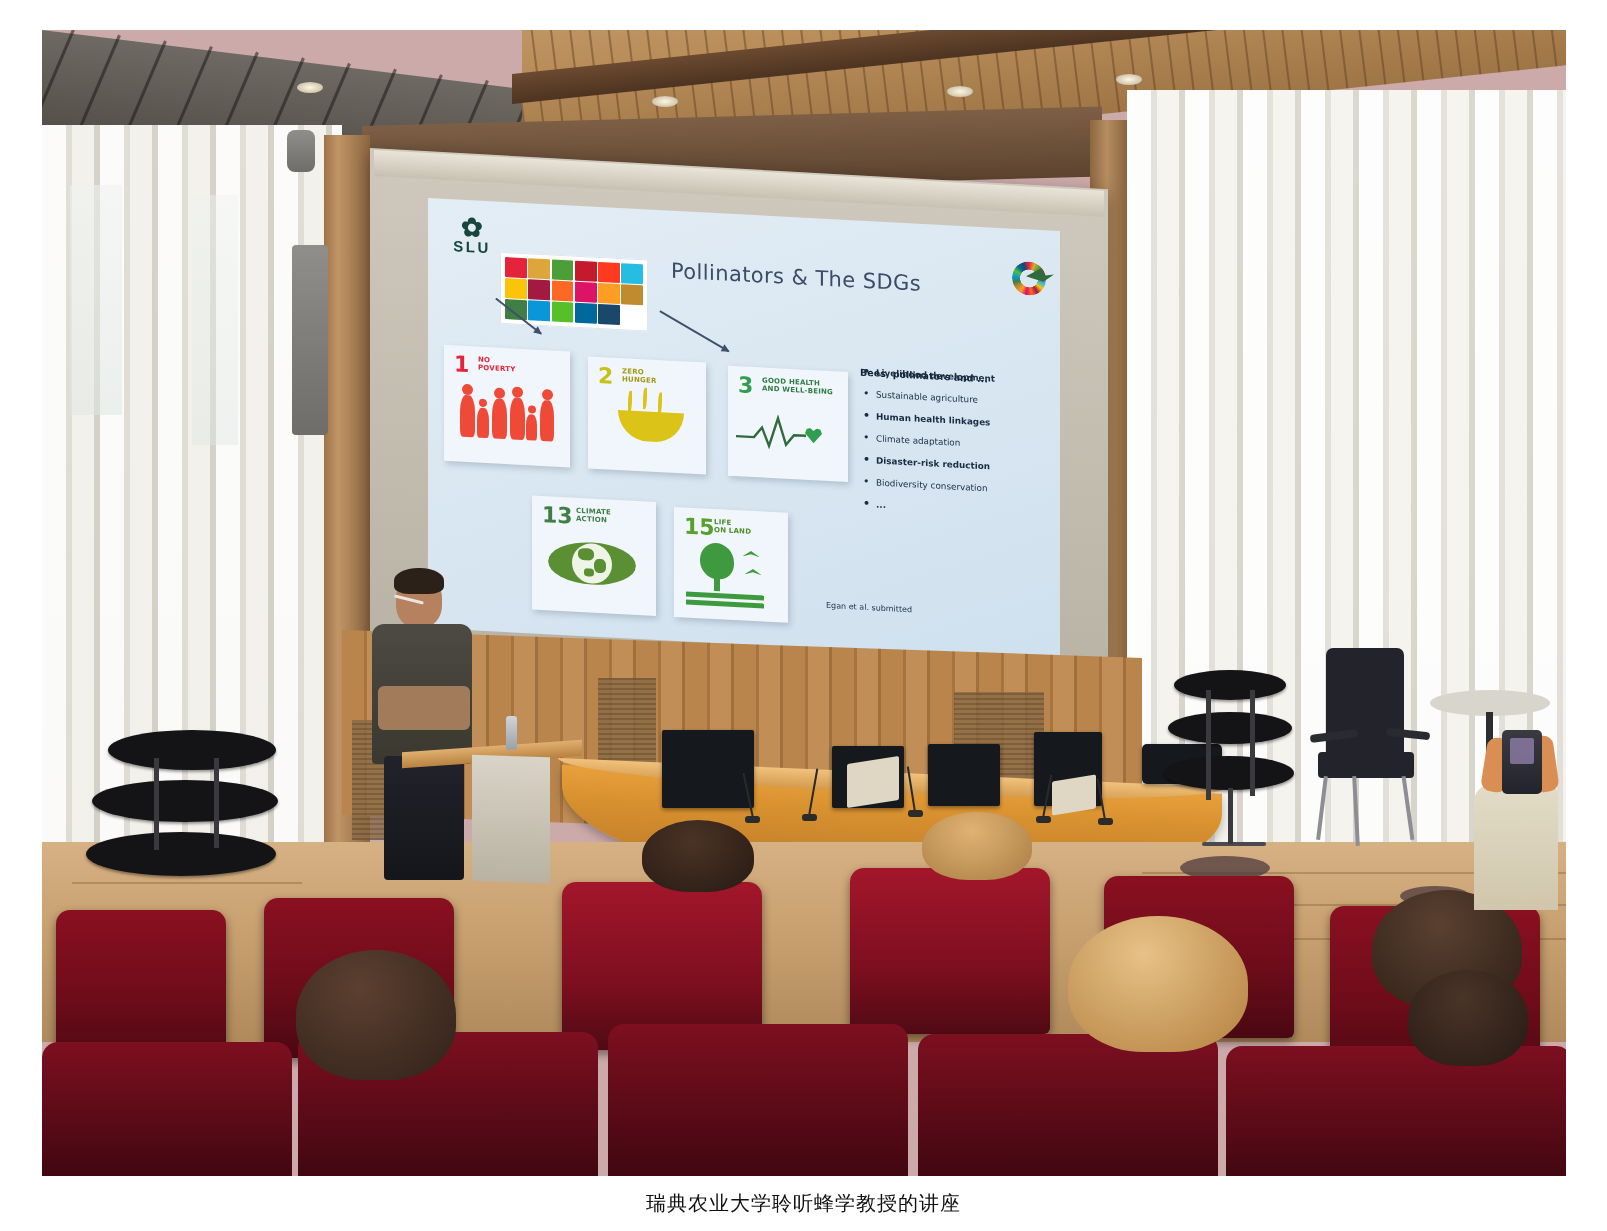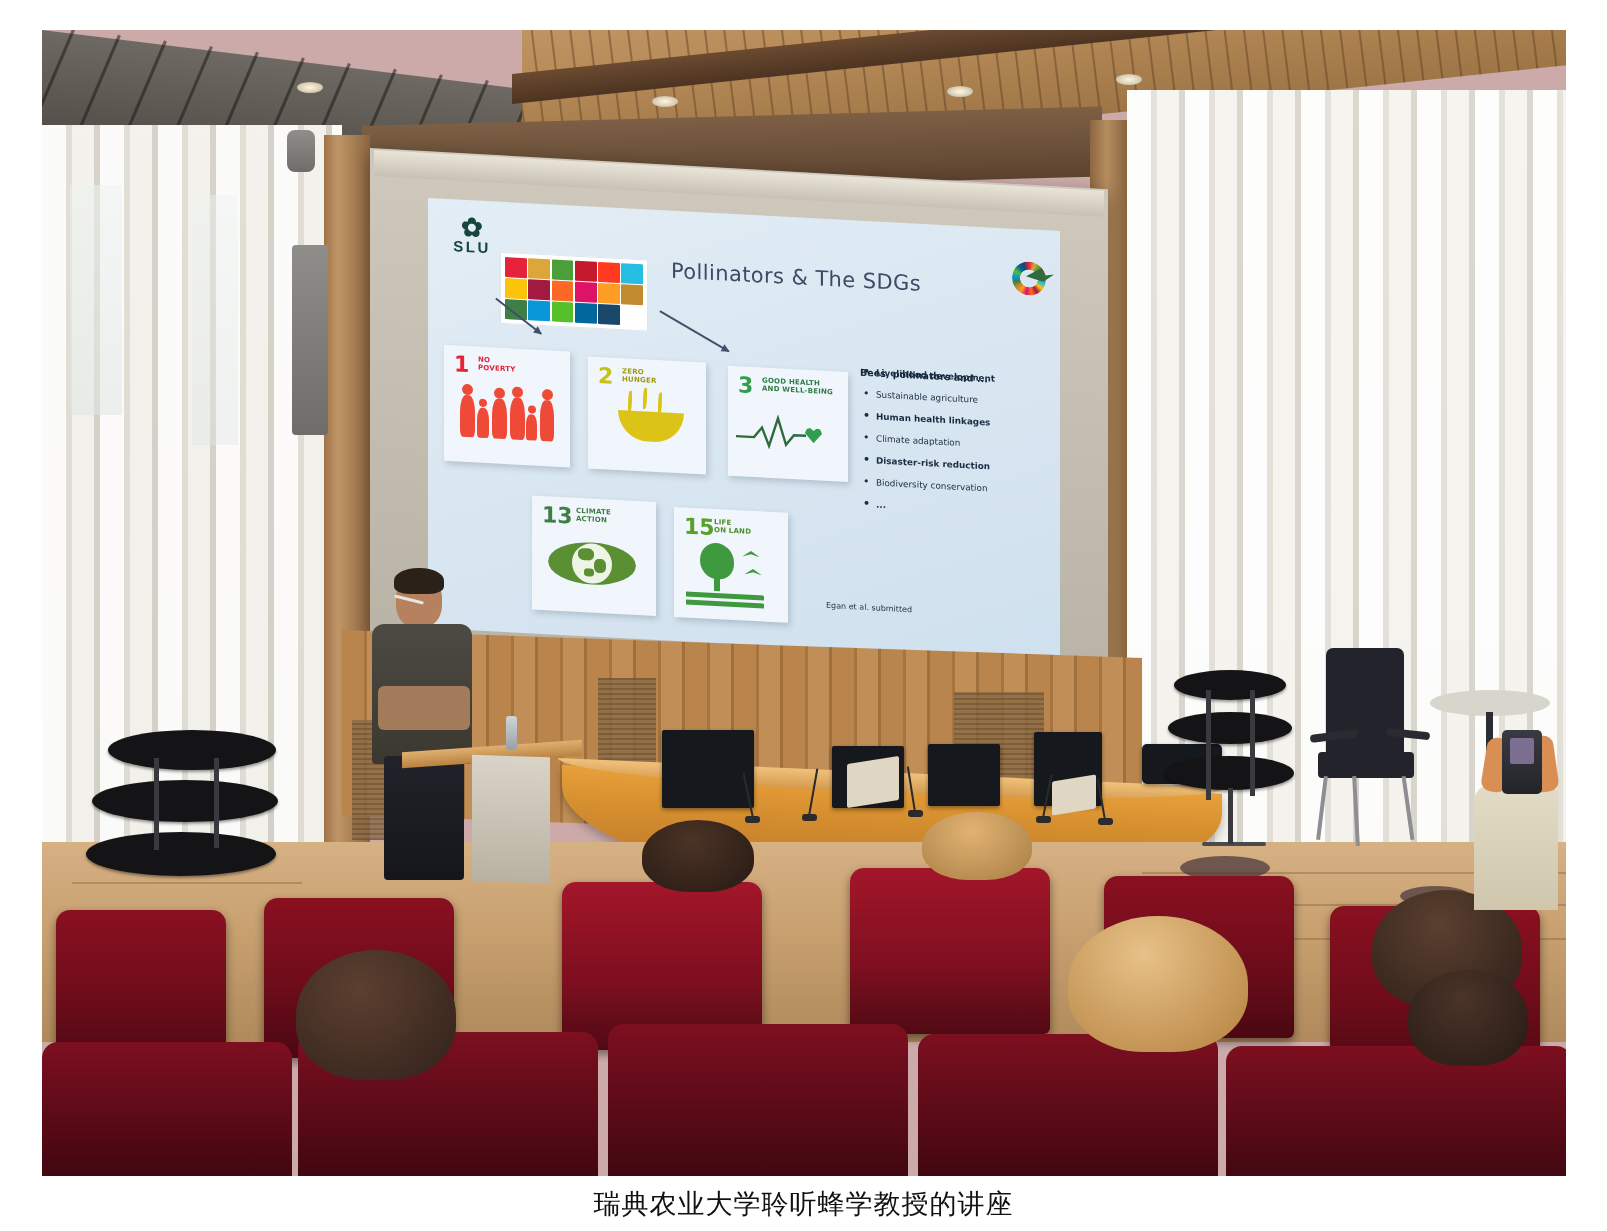--- a/index.html
+++ b/index.html
@@ -282,21 +282,21 @@
   }
 
   
   .caption {
     position:absolute; left:0; top:1176px; width:1607px; height:55px;
     display:flex; align-items:center; justify-content:center;
     background:#ffffff;
   }
   .caption-text {
     font-family:"DejaVu Sans", sans-serif;
-    font-size:27px; color:#111; letter-spacing:1px;
+    font-size:20px; color:#111; letter-spacing:1px;
   }
 </style>
 </head>
 <body>
 
 <div class="page">
 
   <div class="photo">
 
     <div class="ceiling-dark" id="cd">

